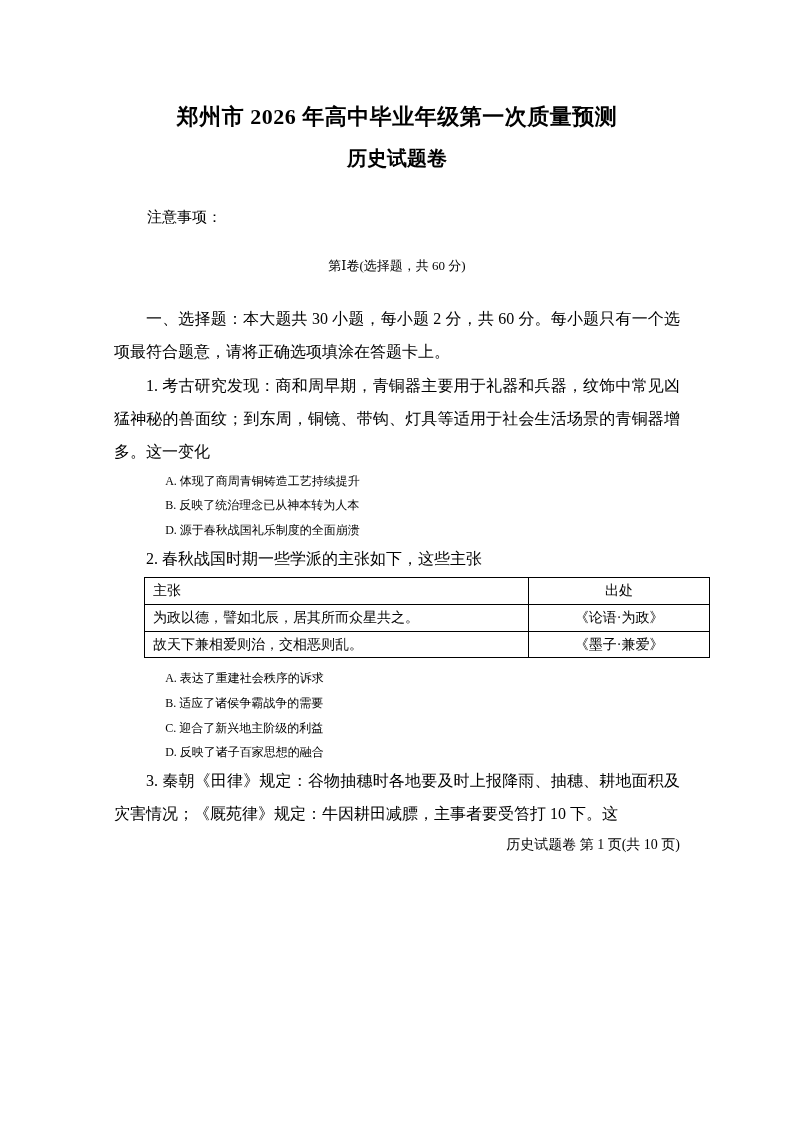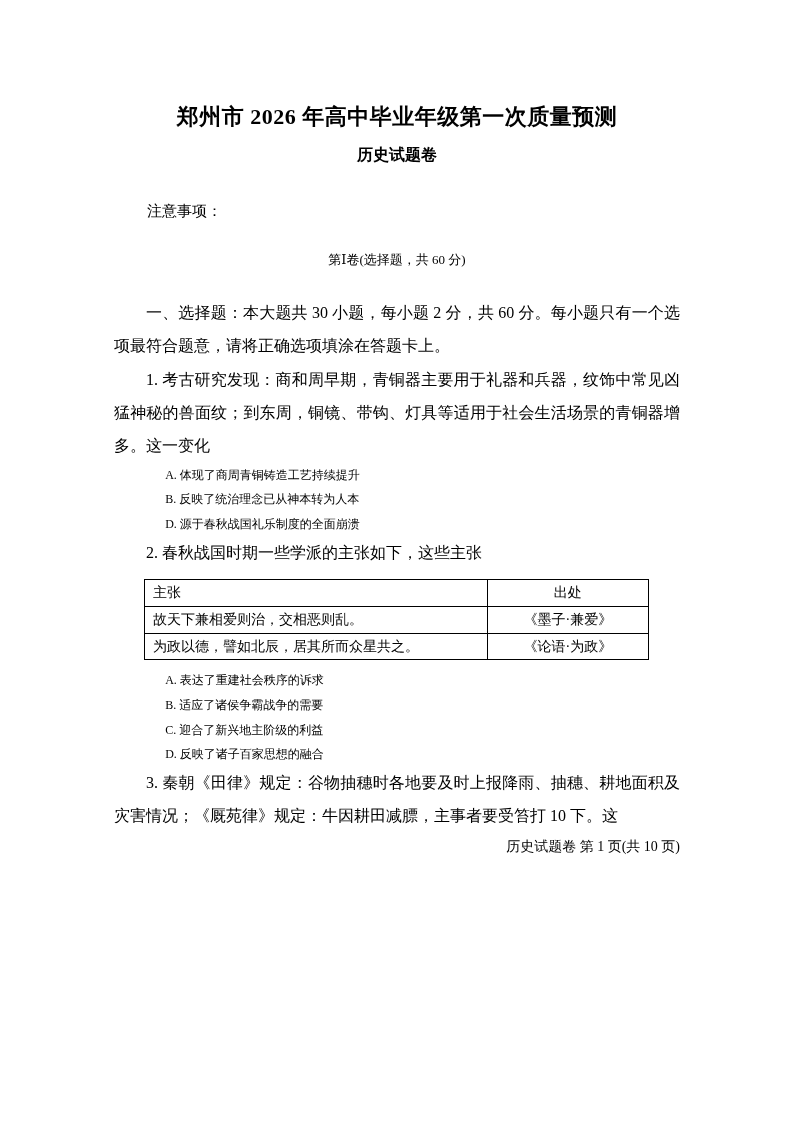--- a/index.html
+++ b/index.html
@@ -18,21 +18,21 @@
     background: #ffffff;
   }
   .title {
     font-size: 22px;
     font-weight: bold;
     text-align: center;
     line-height: 1.4;
     letter-spacing: 0.5px;
   }
   .subtitle {
-    font-size: 16px;
+    font-size: 20px;
     font-weight: bold;
     text-align: center;
     margin-top: 12px;
   }
   .notice-label {
     font-size: 15px;
     margin-top: 36px;
     padding-left: 2.2em;
   }
   .para {
@@ -51,22 +51,22 @@
   }
   .instructions { margin-bottom: 2px; }
   .options {
     padding-left: 3.2em;
   }
   .option {
     font-size: 12px;
     line-height: 2.05;
   }
   .claims-table {
-    width: 505px;
-    margin: 10px 0 8px 30px;
+    width: 566px;
+    margin: 2px 0 8px 30px;
     border-collapse: collapse;
     font-size: 14px;
     line-height: 1.55;
   }
   .claims-table th, .claims-table td {
     border: 1px solid #000;
     padding: 2px 8px;
   }
   .claims-table th {
     font-weight: normal;
@@ -107,26 +107,26 @@
     <p class="para">2. 春秋战国时期一些学派的主张如下，这些主张</p>
     <table class="claims-table">
       <thead>
         <tr>
           <th class="col-claim">主张</th>
           <th class="col-source">出处</th>
         </tr>
       </thead>
       <tbody>
         <tr>
+          <td class="col-claim">为政以德，譬如北辰，居其所而众星共之。</td>
+          <td class="col-source">《论语·为政》</td>
+        </tr>
+        <tr>
           <td class="col-claim">故天下兼相爱则治，交相恶则乱。</td>
           <td class="col-source">《墨子·兼爱》</td>
-        </tr>
-        <tr>
-          <td class="col-claim">为政以德，譬如北辰，居其所而众星共之。</td>
-          <td class="col-source">《论语·为政》</td>
         </tr>
       </tbody>
     </table>
     <div class="options">
       <p class="option">A. 表达了重建社会秩序的诉求</p>
       <p class="option">B. 适应了诸侯争霸战争的需要</p>
       <p class="option">C. 迎合了新兴地主阶级的利益</p>
       <p class="option">D. 反映了诸子百家思想的融合</p>
     </div>
   </div>

